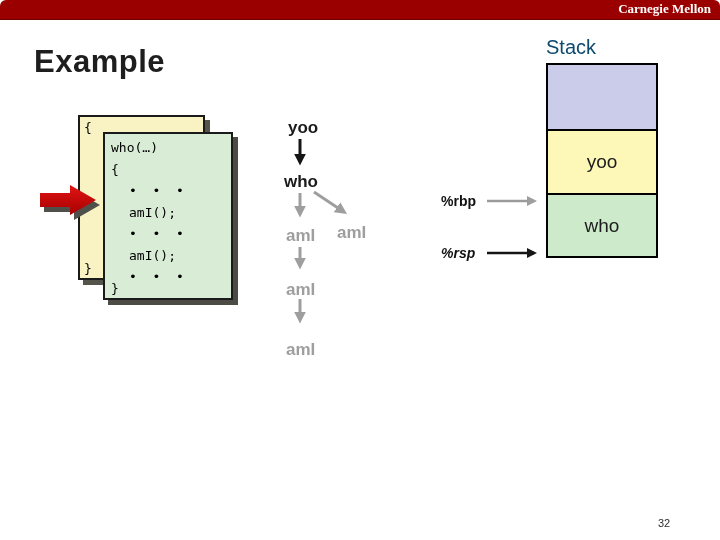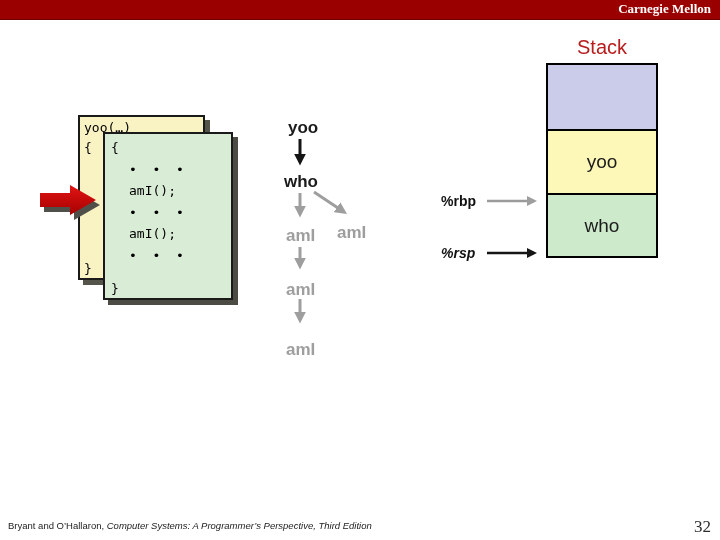--- a/index.html
+++ b/index.html
@@ -1,31 +1,31 @@
 <!DOCTYPE html>
 <html><head>
 <meta charset="utf-8">
 <style>
   html,body{margin:0;padding:0;background:#fff;}
   .slide{position:relative;width:720px;height:540px;background:#ffffff;overflow:hidden;
-         font-family:"Liberation Sans",sans-serif;}
+         font-family:"Liberation Sans",sans-serif;border-radius:6px;}
 
   
   .banner{position:absolute;left:0;top:0;width:720px;height:19px;background:#9B0000;
           border-bottom:1px solid #6e0000;}
   .banner span{position:absolute;right:9px;top:1px;color:#ffffff;
                font-family:"Liberation Serif",serif;font-weight:bold;font-size:13px;}
 
   
   .title{position:absolute;left:34px;top:44px;margin:0;font-size:31px;font-weight:bold;
          color:#1e1e1e;letter-spacing:0.5px;}
 
   
-  .stack-heading{position:absolute;left:546px;top:36px;width:112px;text-align:center;
-                 font-size:20px;color:#b91c1c;}
+  .stack-heading{position:absolute;left:546px;top:36px;width:112px;text-align:left;
+                 font-size:20px;color:#0c4a6e;}
 
   
   .stack-box{position:absolute;left:546px;top:63px;width:112px;}
   .frame{box-sizing:border-box;width:112px;border:2px solid #000;display:flex;
          align-items:center;justify-content:center;font-size:19px;color:#1c1c1c;}
   .f-0{height:68px;background:#CBCBEA;}
   .f-1{height:66px;background:#FDF8B8;margin-top:-2px;}
   .f-2{height:65px;background:#CDEACB;margin-top:-2px;}
 
   
@@ -58,56 +58,57 @@
   .n-ami2{left:337px;top:224px;}
   .n-ami3{left:286px;top:281px;}
   .n-ami4{left:286px;top:341px;}
 
   
   .overlay{position:absolute;left:0;top:0;pointer-events:none;}
 
   
   .footer-cite{position:absolute;left:8px;top:520px;font-size:9.5px;color:#1c1c1c;}
   .footer-cite i{font-style:italic;}
-  .page-num{position:absolute;left:694px;top:517px;font-size:17px;color:#2e2e2e;font-family:Liberation Serif, serif;}
+  .page-num{position:absolute;left:658px;top:517px;font-size:11px;color:#2e2e2e;}
 </style>
 </head>
 <body>
 
 <div class="slide">
 
   <header class="banner">
     <span>Carnegie Mellon</span>
   </header>
 
+  <h1 class="title">Example</h1>
 
   <div class="stack-heading">Stack</div>
 
   <div class="stack-box">
     <div class="frame f-0">
       <span></span>
     </div>
     <div class="frame f-1">
       <span>yoo</span>
     </div>
     <div class="frame f-2">
       <span>who</span>
     </div>
   </div>
 
   <div class="reg rbp">%rbp</div>
   <div class="reg rsp">%rsp</div>
 
   <div class="card card-yoo">
-    <div class="code-line">yoo(…)</div>
     <div class="code-line">{</div>
     <div class="code-line closing">}</div>
   </div>
 
   <div class="card card-who">
+    <div class="code-line">who(…)</div>
     <div class="code-line">{</div>
     <div class="code-line indent">•  •  •</div>
     <div class="code-line indent">amI();</div>
     <div class="code-line indent">•  •  •</div>
     <div class="code-line indent">amI();</div>
     <div class="code-line indent">•  •  •</div>
     <div class="code-line closing">}</div>
   </div>
 
   <svg class="red-arrow" width="66" height="40" viewBox="0 0 66 40">
@@ -139,18 +140,15 @@
     </defs>
     <line x1="300" y1="139" x2="300" y2="162" stroke="#151515" stroke-width="3" marker-end="url(#mb)"></line>
     <line x1="300" y1="193" x2="300" y2="214" stroke="#9e9e9e" stroke-width="3" marker-end="url(#mg)"></line>
     <line x1="314" y1="192" x2="344" y2="212" stroke="#9e9e9e" stroke-width="3" marker-end="url(#mg)"></line>
     <line x1="300" y1="247" x2="300" y2="266" stroke="#9e9e9e" stroke-width="3" marker-end="url(#mg)"></line>
     <line x1="300" y1="299" x2="300" y2="320" stroke="#9e9e9e" stroke-width="3" marker-end="url(#mg)"></line>
     <line x1="487" y1="201" x2="534" y2="201" stroke="#9b9b9b" stroke-width="2.5" marker-end="url(#mg)"></line>
     <line x1="487" y1="253" x2="534" y2="253" stroke="#151515" stroke-width="2.5" marker-end="url(#mb)"></line>
   </svg>
 
-  <div class="footer-cite">
-    <span>Bryant and O’Hallaron, </span><i>Computer Systems: A Programmer’s Perspective, Third Edition</i>
-  </div>
   <div class="page-num">32</div>
 
 </div>
 
 </body></html>

